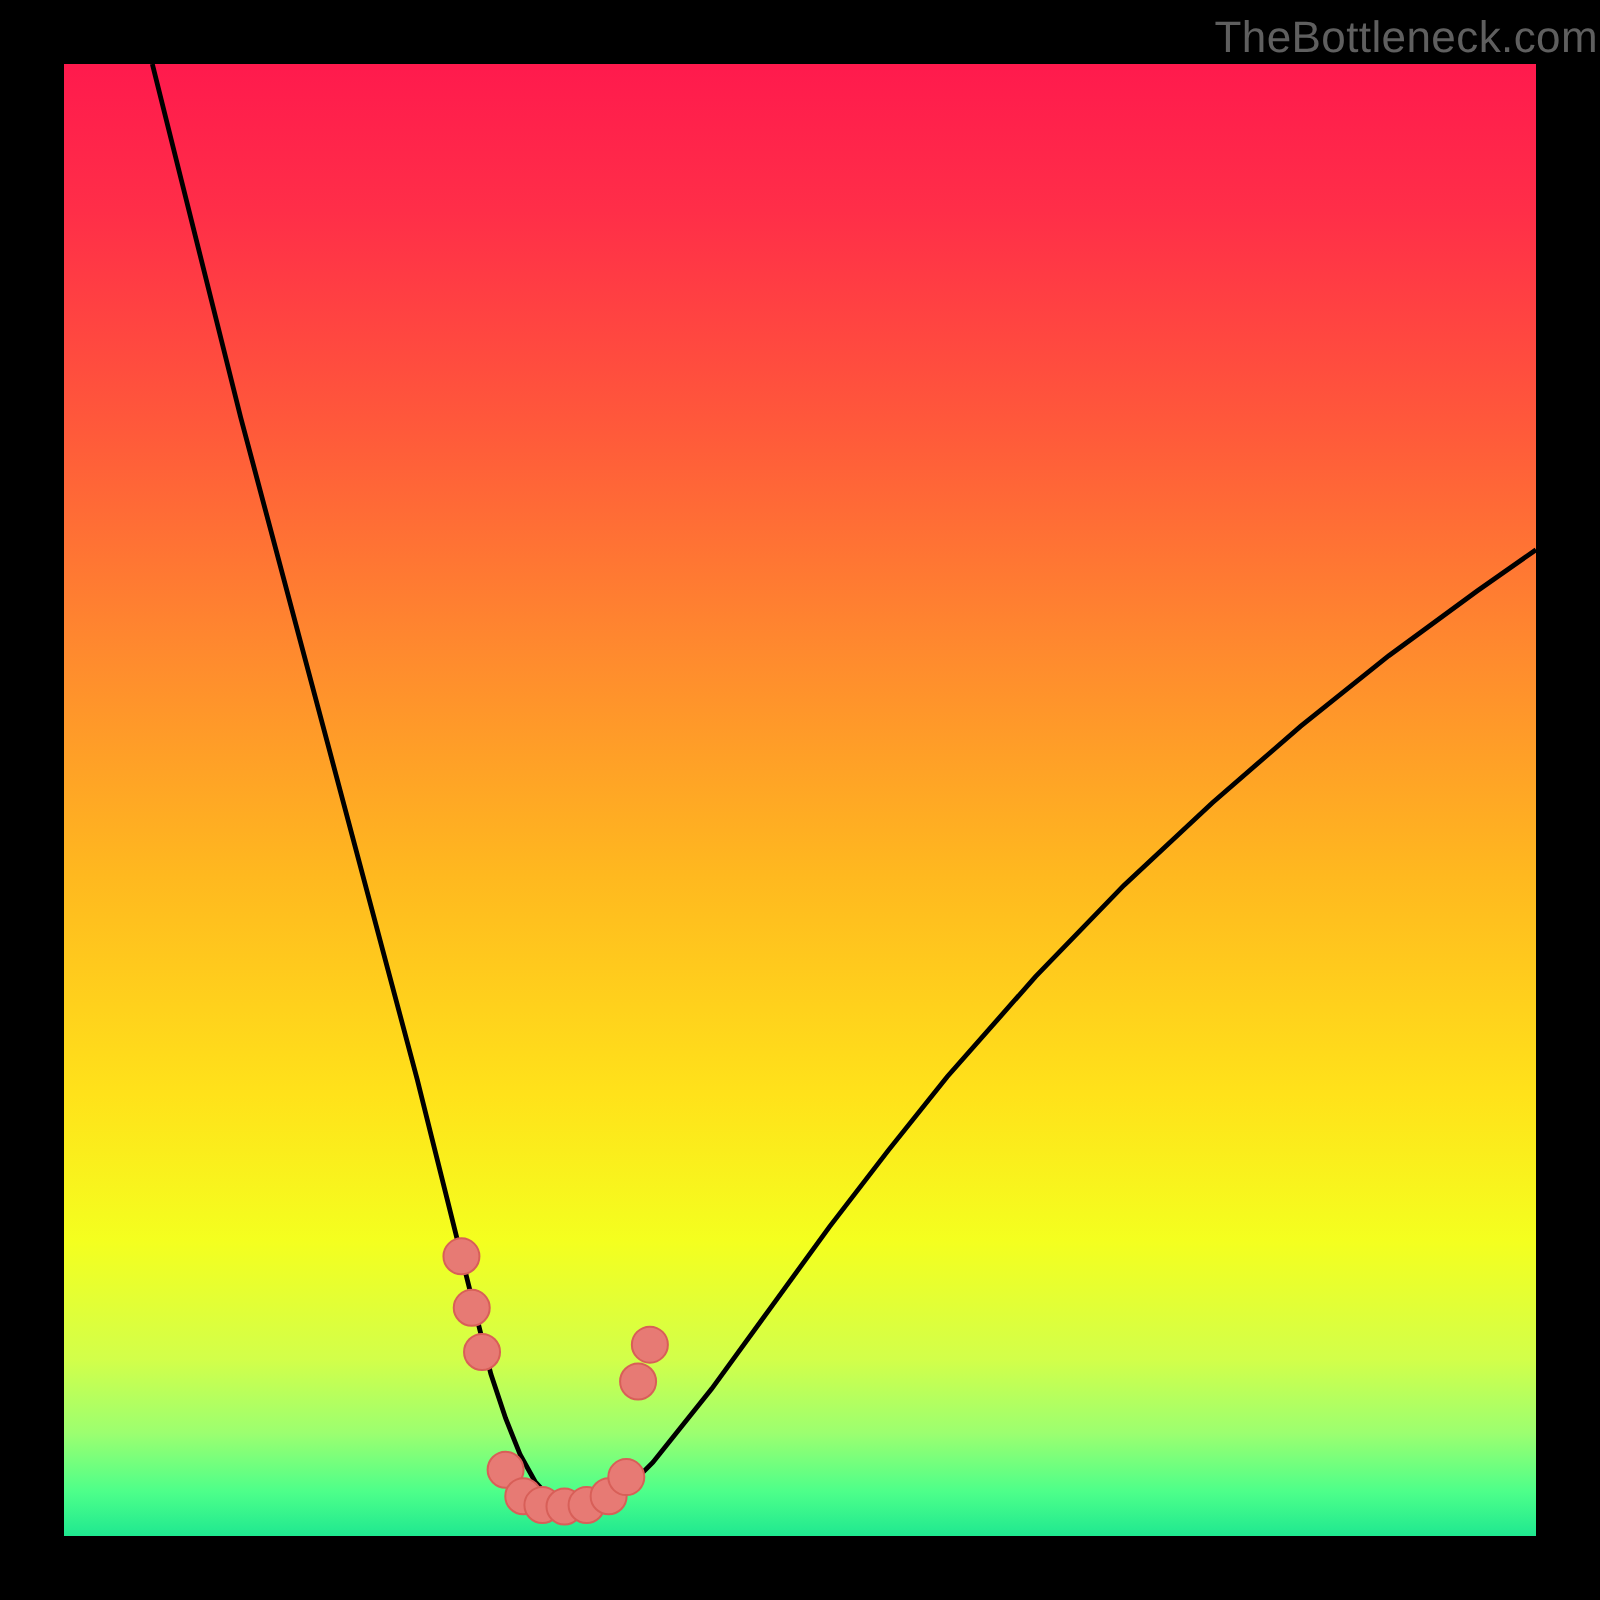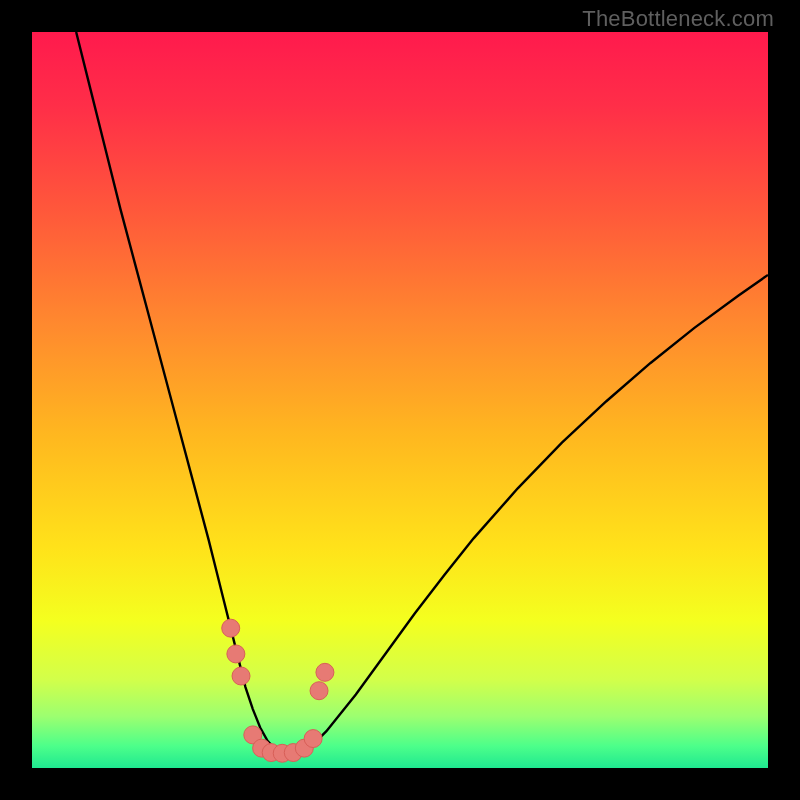--- a/index.html
+++ b/index.html
@@ -22,21 +22,21 @@
   .plot {
     position: absolute;
     left: 0;
     top: 0;
     width: 736px;
     height: 736px;
   }
   .attribution {
     position: absolute;
     top: 6px;
-    right: 26px;
+    right: 1px;
     color: #5f5f5f;
     font-size: 22px;
     letter-spacing: 0.2px;
     font-weight: 500;
   }
 </style>
 </head>
 <body>
 
 <div class="attribution">TheBottleneck.com</div>

